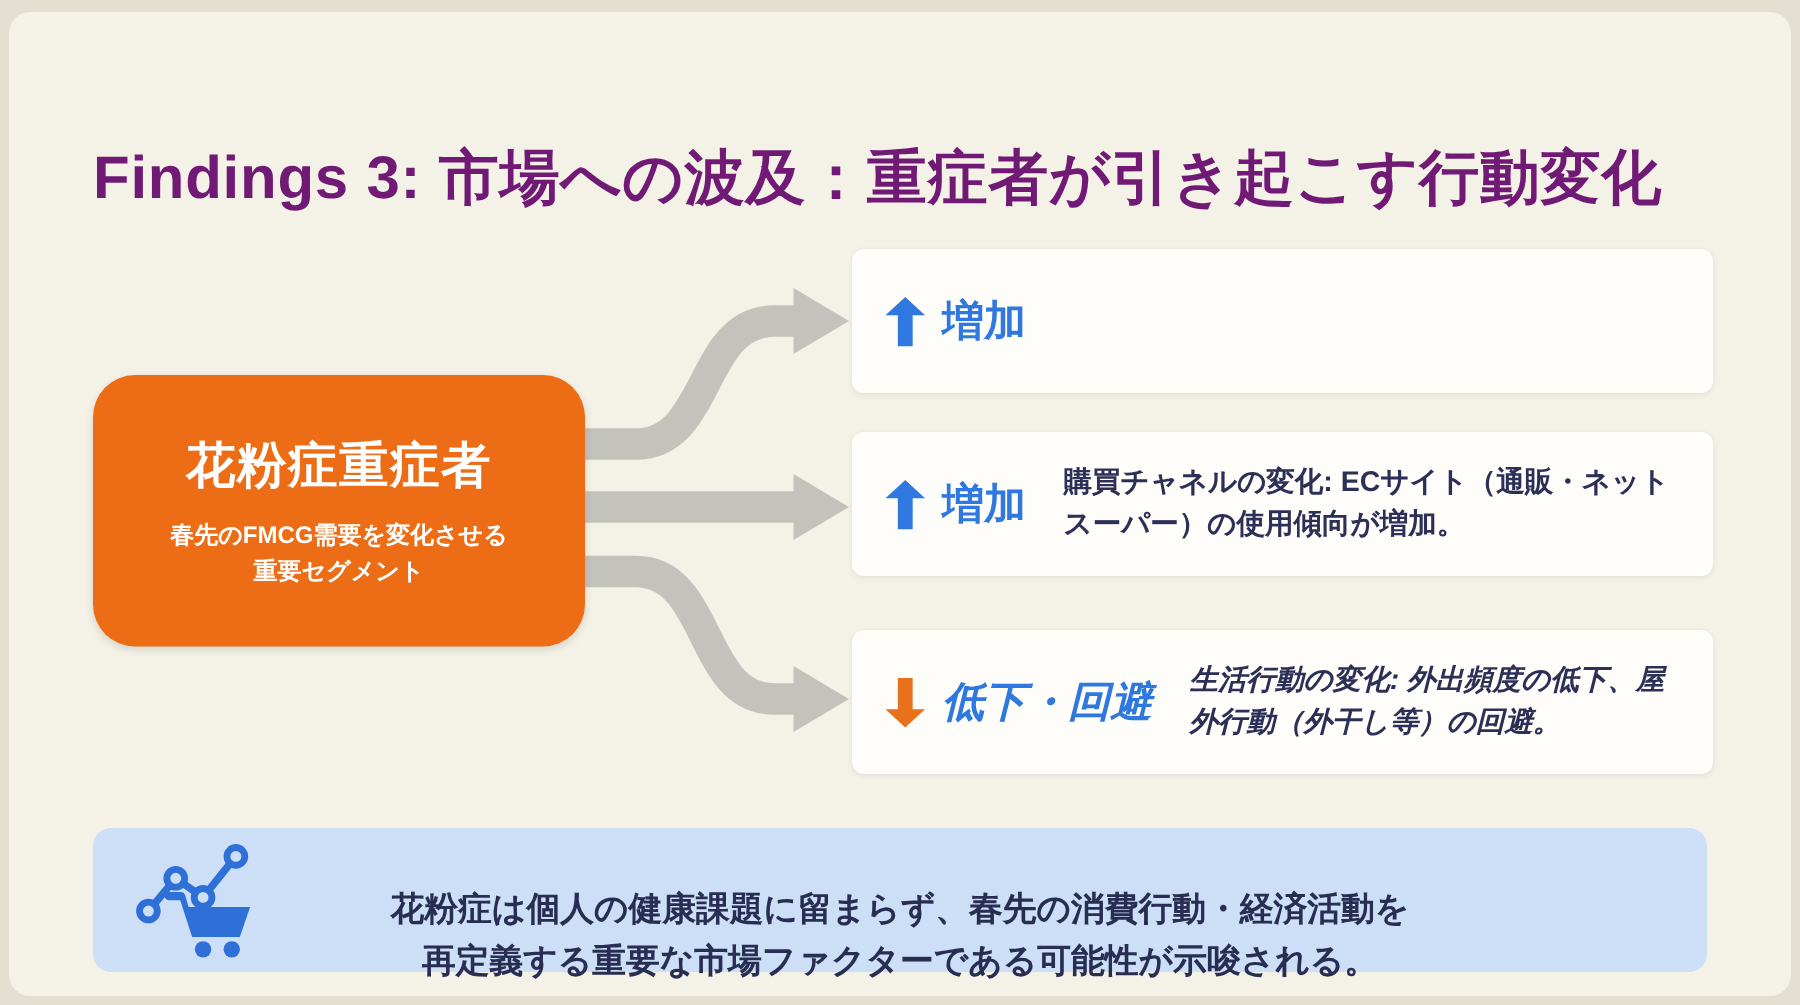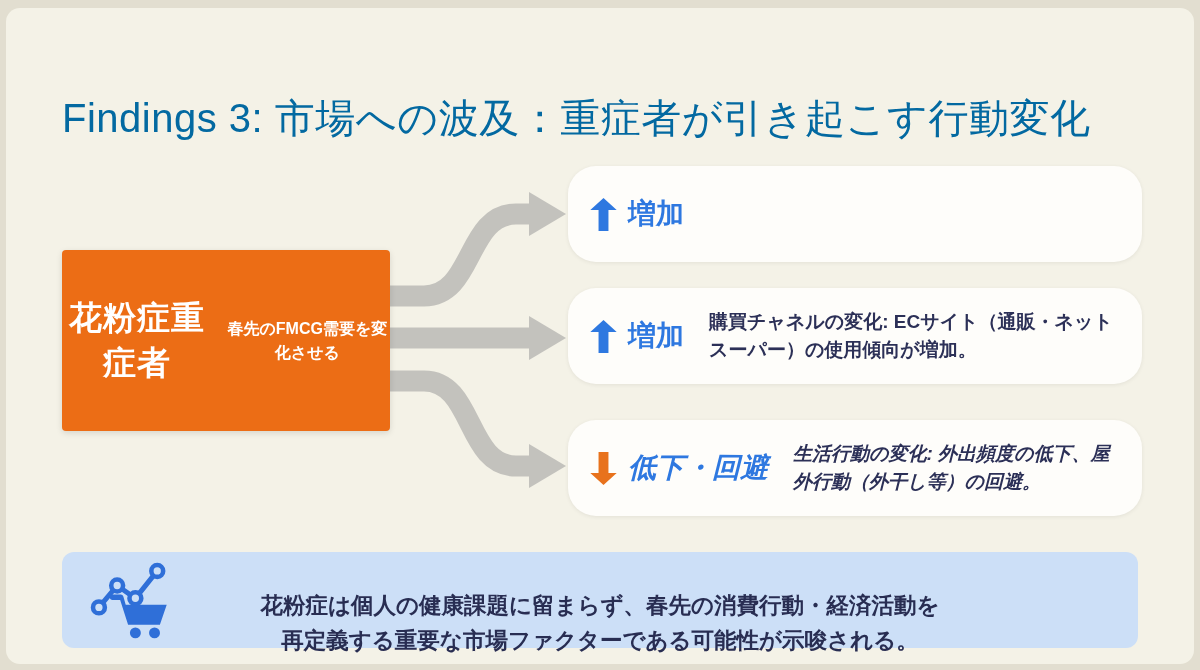--- a/index.html
+++ b/index.html
@@ -6,37 +6,37 @@
   body{
     width:1200px;height:670px;position:relative;overflow:hidden;
     background:#e2ded0;
     font-family:"Liberation Sans","DejaVu Sans",sans-serif;
   }
   .slide{
     position:absolute;inset:8px 6px 6px 6px;background:#f4f2e7;border-radius:14px;
   }
   .title{
     position:absolute;left:62px;top:64px;width:1090px;
-    font-size:40px;font-weight:400;color:#0369a1;letter-spacing:.5px;
+    font-size:40px;font-weight:700;color:#701a75;letter-spacing:.5px;
   }
   
   .source-box{
     position:absolute;left:62px;top:250px;width:328px;height:181px;
-    background:#ec6d15;border-radius:4px;color:#ffffff;
-    display:flex;flex-direction:row;align-items:center;justify-content:center;
+    background:#ec6d15;border-radius:28px;color:#ffffff;
+    display:flex;flex-direction:column;align-items:center;justify-content:center;
     gap:13px;box-shadow:0 2px 6px rgba(0,0,0,.12);z-index:3;text-align:center;
   }
   .source-title{font-size:33px;font-weight:800;letter-spacing:1px;}
   .source-sub{font-size:16px;font-weight:700;line-height:1.45;}
   
   .connectors{position:absolute;left:0;top:0;z-index:1;pointer-events:none;}
   
   .card{
     position:absolute;left:568px;width:574px;height:96px;
-    background:#fefdfa;border-radius:28px;z-index:2;
+    background:#fefdfa;border-radius:8px;z-index:2;
     display:flex;align-items:center;box-sizing:border-box;
     padding:0 20px 0 22px;box-shadow:0 1px 4px rgba(0,0,0,.07);
   }
   .card1{top:166px;} .card2{top:288px;} .card3{top:420px;font-style:italic;}
   .card-head{display:flex;align-items:center;gap:11px;flex-shrink:0;margin-right:25px;}
   .dir-icon{display:block;}
   .dir-icon.up polygon{fill:#2e78e0;}
   .dir-icon.down polygon{fill:#e8721c;}
   .card-label{font-size:28px;font-weight:800;color:#2e78e0;white-space:nowrap;}
   .card-desc{
@@ -70,20 +70,21 @@
     <polygon points="529,192 566,214 529,236"></polygon>
     <polygon points="529,316 566,338 529,360"></polygon>
     <polygon points="529,444 566,466 529,488"></polygon>
   </g>
 </svg>
 
 <div class="source-box">
   <div class="source-title">花粉症重症者</div>
   <div class="source-sub">
     <div>春先のFMCG需要を変化させる</div>
+    <div>重要セグメント</div>
   </div>
 </div>
 
 <div class="card card1">
   <div class="card-head">
     <svg class="dir-icon up" width="27" height="33" viewBox="0 0 24 30" aria-hidden="true">
       <polygon points="12,0 24,11 16.5,11 16.5,30 7.5,30 7.5,11 0,11"></polygon>
     </svg>
     <span class="card-label">増加</span>
   </div>

